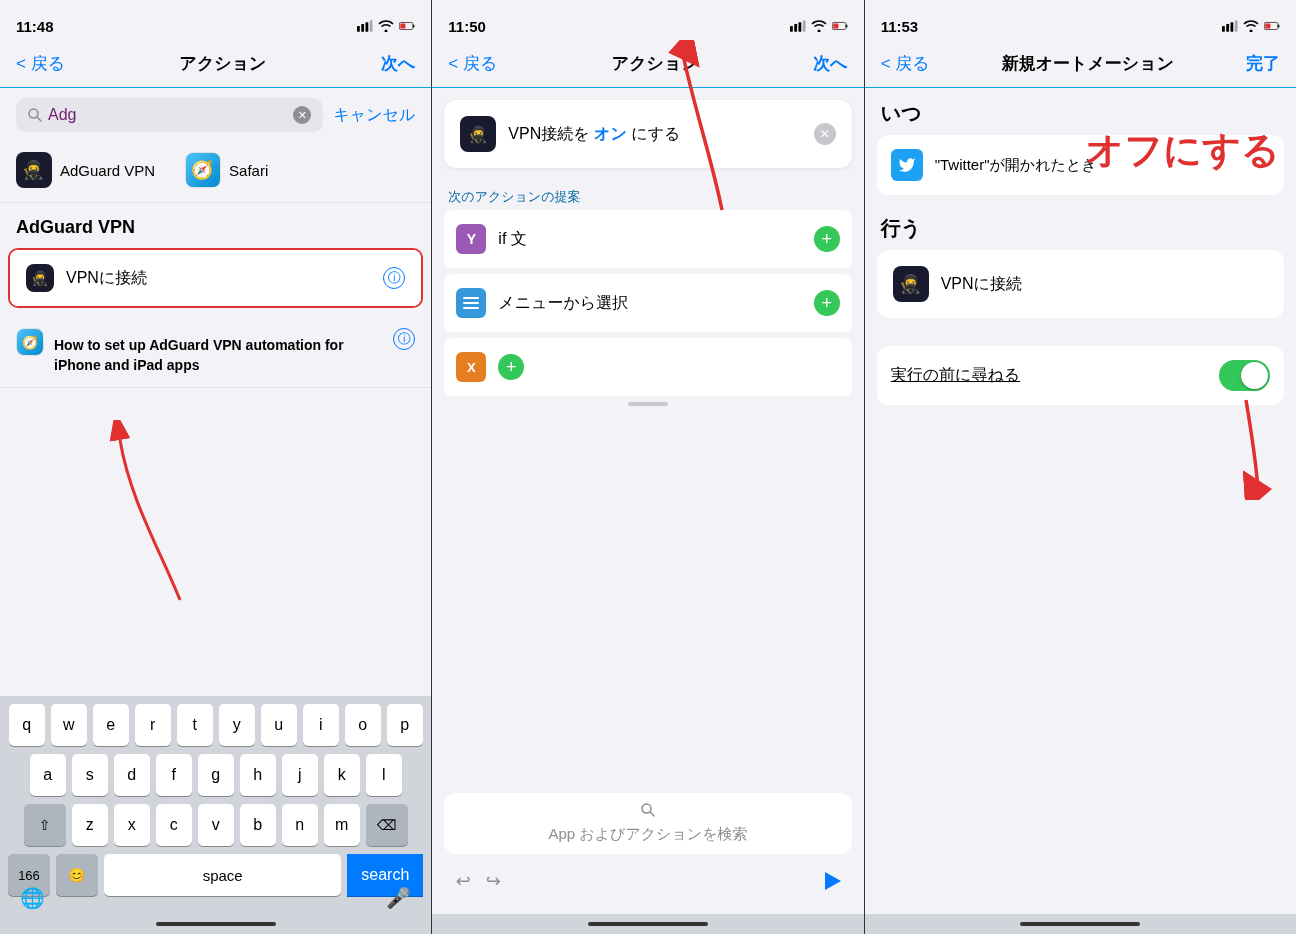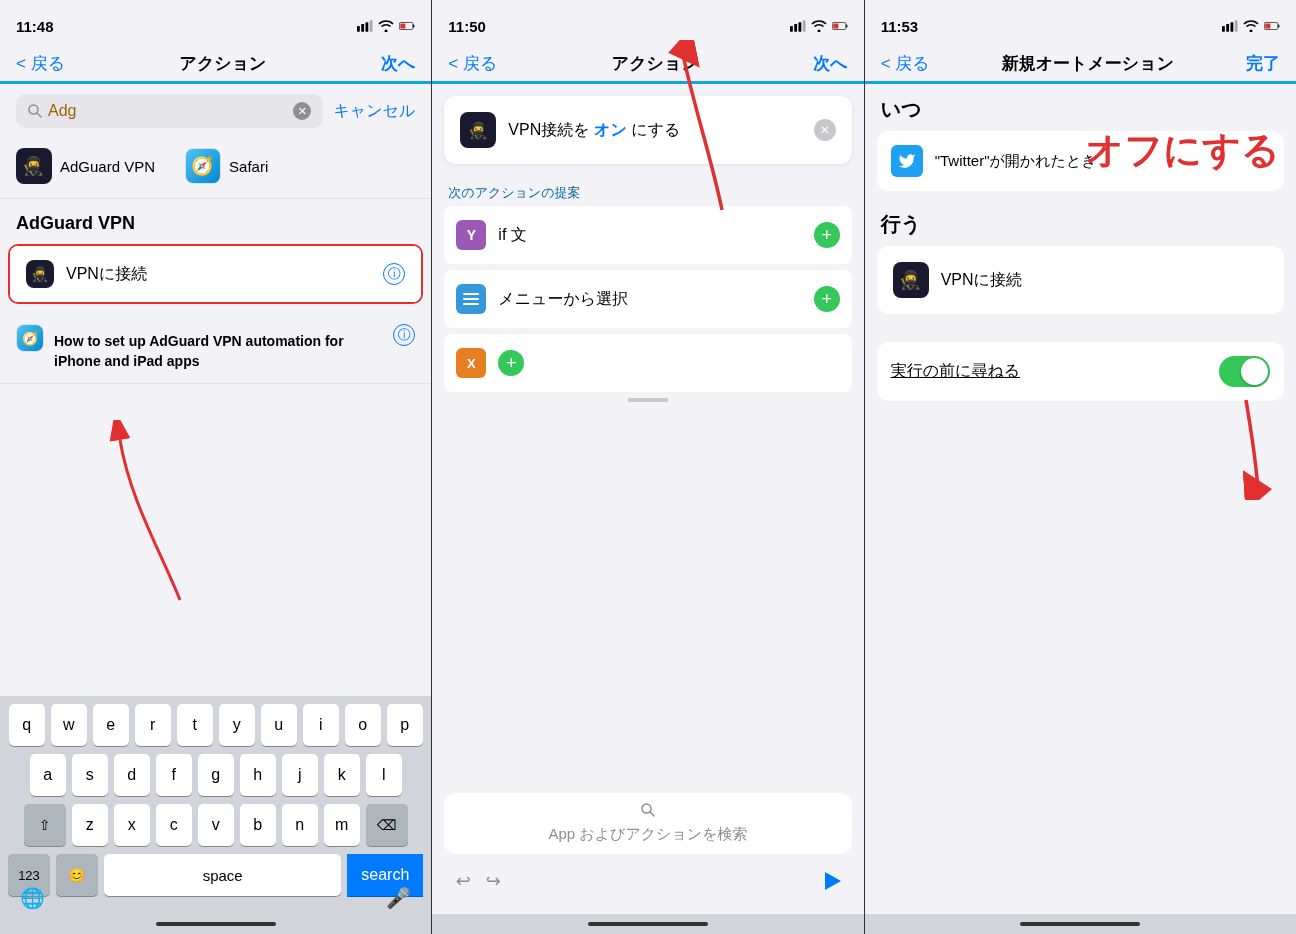--- a/index.html
+++ b/index.html
@@ -43,23 +43,23 @@
       align-items: center;
       gap: 5px;
     }
     .status-icons svg { width: 16px; height: 12px; }
 
     
     .nav-bar {
       display: flex;
       justify-content: space-between;
       align-items: center;
-      padding: 8px 16px 6px;
+      padding: 8px 16px 12px;
       background: #f2f2f7;
-      border-bottom: 3px solid #0ea5e9;
+      border-bottom: 1px solid #0ea5e9;
       gap: 14px;
     }
     .nav-back {
       color: #007aff;
       font-size: 17px;
       display: flex;
       align-items: center;
       gap: 4px;
     }
     .nav-title {
@@ -93,21 +93,21 @@
       padding: 8px 12px;
       display: flex;
       align-items: center;
       gap: 6px;
     }
     .search-bar-input {
       flex: 1;
       background: transparent;
       border: none;
       font-size: 16px;
-      color: #a16207;
+      color: #701a75;
       outline: none;
     }
     .search-cancel {
       color: #007aff;
       font-size: 16px;
     }
     .search-clear {
       width: 18px; height: 18px;
       background: #8e8e93;
       border-radius: 50%;
@@ -552,21 +552,21 @@
       <div class="key">z</div>
       <div class="key">x</div>
       <div class="key">c</div>
       <div class="key">v</div>
       <div class="key">b</div>
       <div class="key">n</div>
       <div class="key">m</div>
       <div class="key-special" style="min-width:42px;padding:0 8px;">⌫</div>
     </div>
     <div class="key-row-bottom">
-      <div class="key-special" style="min-width:42px;padding:0 8px;font-size:13px;">123</div>
+      <div class="key-special" style="min-width:42px;padding:0 8px;font-size:13px;">166</div>
       <div class="key-special" style="min-width:42px;padding:0 8px;">😊</div>
       <div class="key-space">space</div>
       <div class="key-search-btn">search</div>
     </div>
     <div style="height:8px; display:flex; justify-content:space-between; padding:0 16px; align-items:flex-end;">
       <span style="font-size:20px;">🌐</span>
       <span style="font-size:20px;">🎤</span>
     </div>
   </div>
   <div class="bottom-bar">

